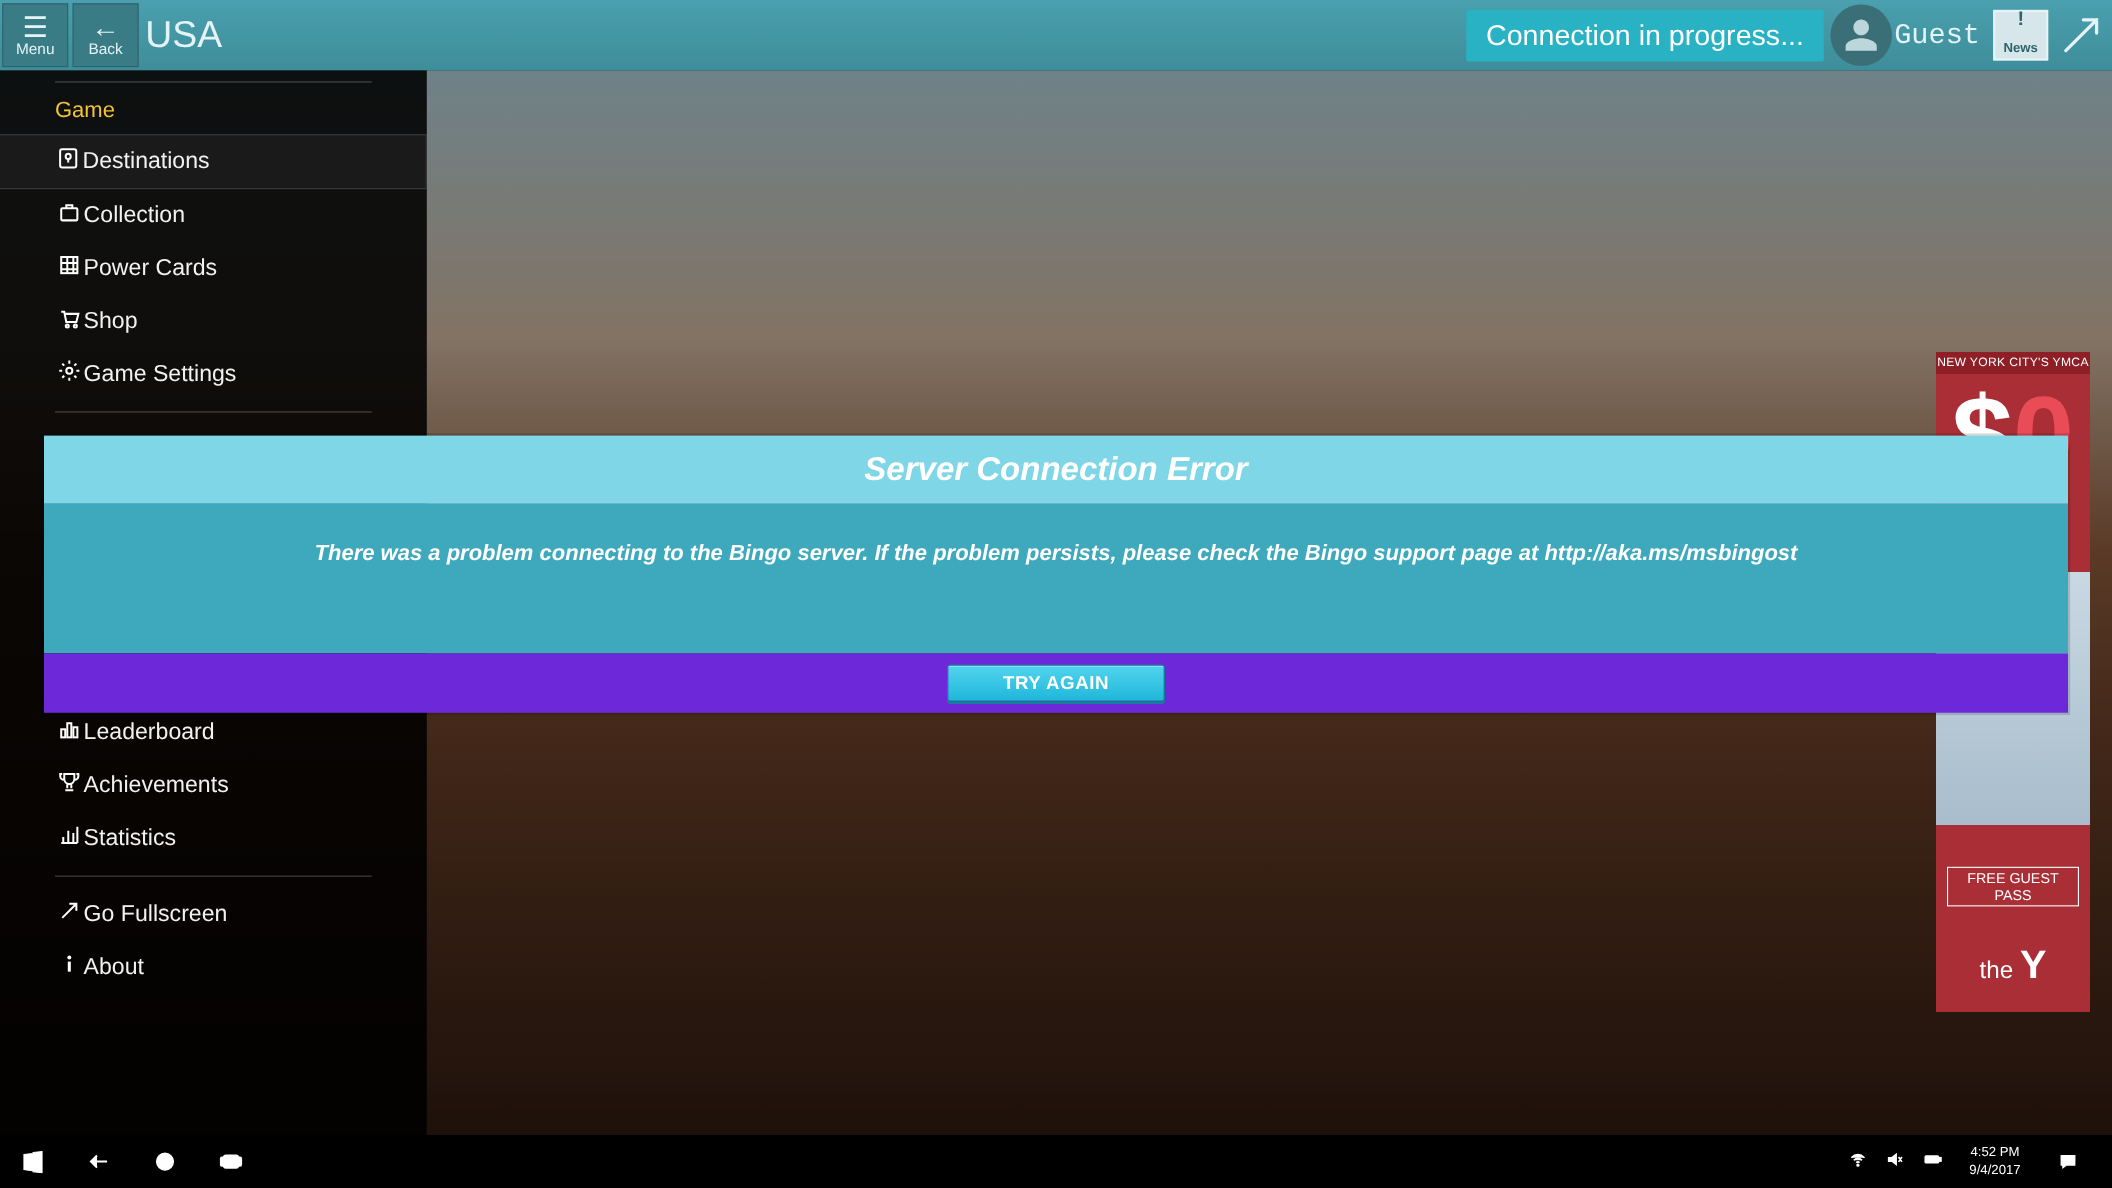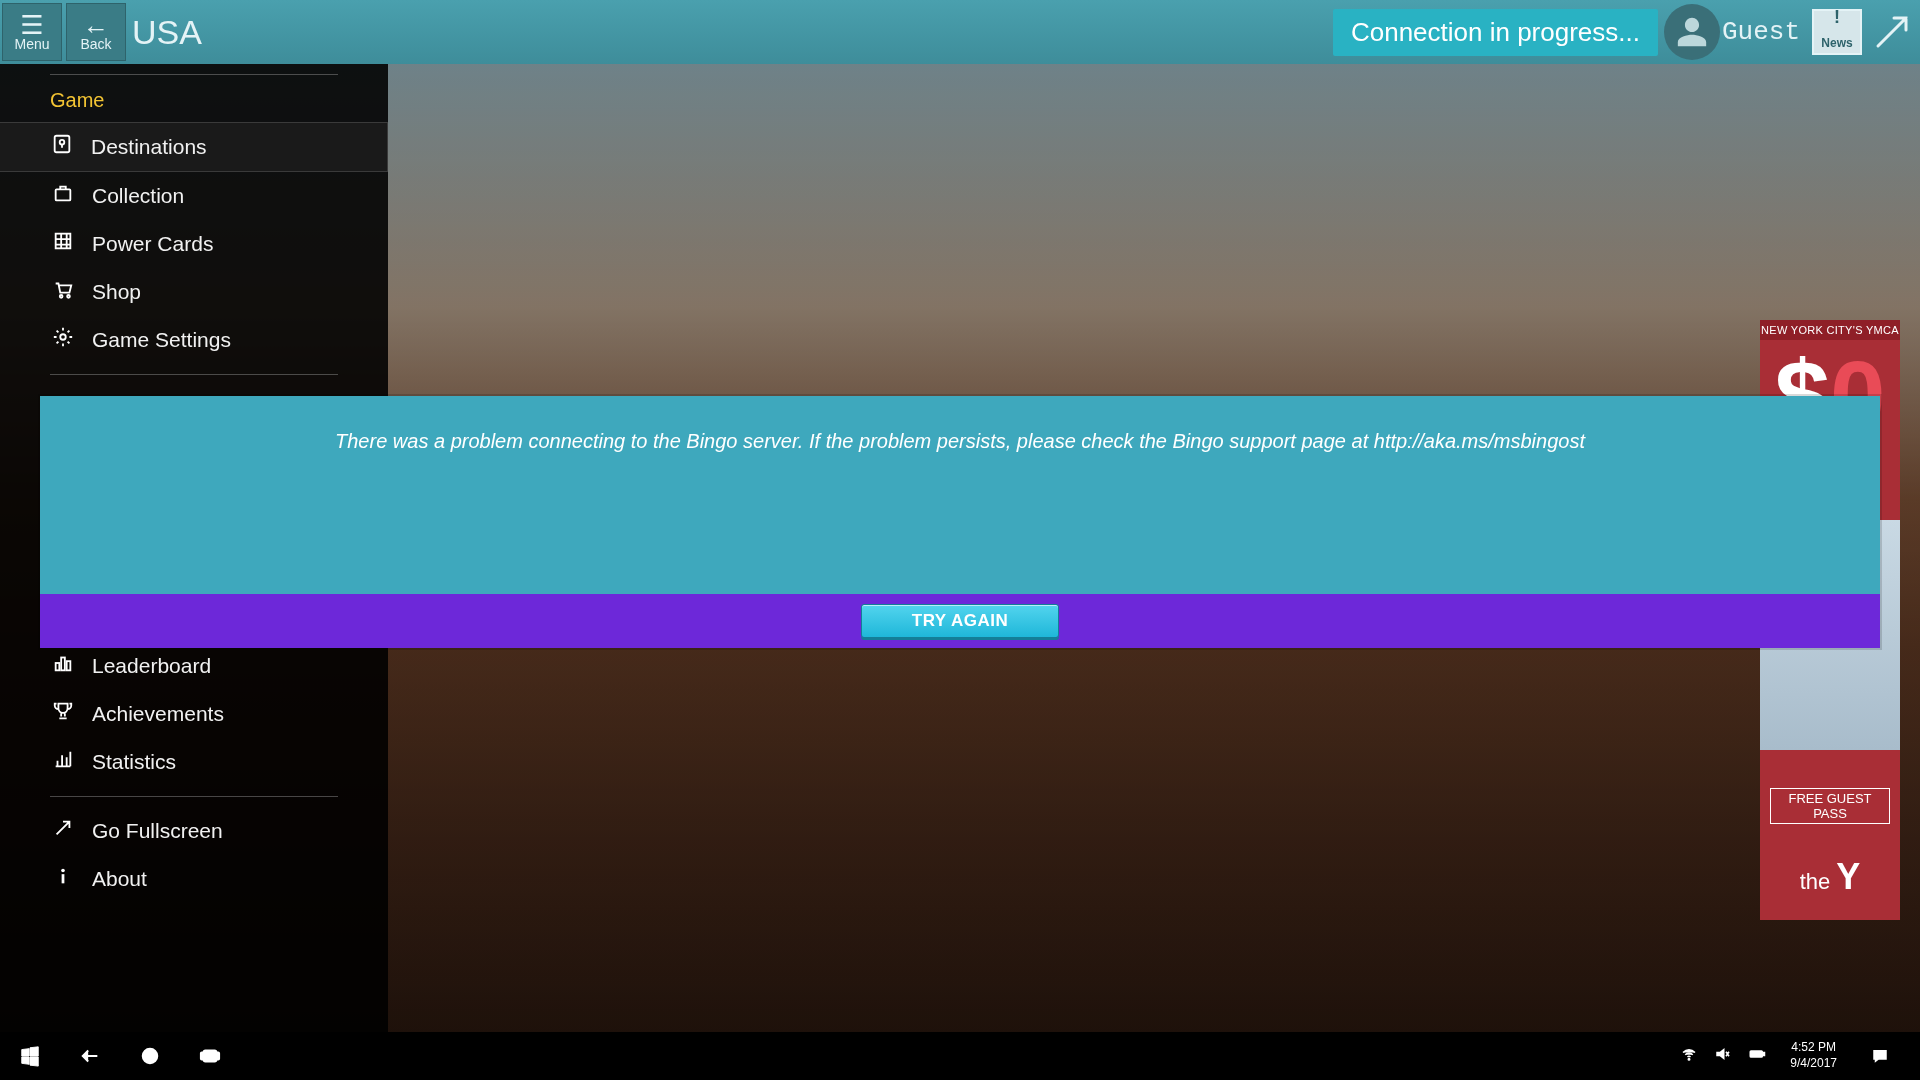--- a/index.html
+++ b/index.html
@@ -52,40 +52,40 @@
   
   .sidebar {
     position: absolute; left: 0; top: 64px; width: 388px; height: calc(100% - 64px - 48px);
     background: rgba(0,0,0,0.88); color: #fff; padding-top: 10px;
   }
   .section-header {
     color: #f3c433; font-size: 20px; padding: 14px 50px 10px 50px;
   }
   .section-rule { height:1px; background:#9a9a9a; margin: 0 50px; opacity:.45; }
   .menu-item {
-    display: flex; align-items: center; gap: 16px;
+    display: flex; align-items: center; 
     padding: 10px 18px 10px 50px; font-size: 21px; color: #f1f1f1; cursor: pointer;
   }
   .menu-item.selected { background: #1a1a1a; border: 1px solid #3a3a3a; border-left:none; padding-left:49px; }
   .menu-item .mi-icon { width: 26px; text-align: center; font-size: 22px; }
   .rule-thin { height:1px; background:#9a9a9a; margin: 10px 50px; opacity:.45; }
 
   
   .modal {
     position: absolute; left: 40px; right: 40px; top: 396px; height: 252px;
     display:flex; flex-direction:column;
     box-shadow: 0 0 0 2px rgba(0,0,0,0.15);
   }
   .modal-title {
     background:#7ed6e6; color:#fff; font-size:30px; font-style:italic; font-weight:700;
     text-align:center; padding: 14px 0;
   }
   .modal-body {
     background:#3ea8bd; color:#fff; font-size:20px; font-style:italic; text-align:center;
-    padding: 34px 60px; flex:1;
+    padding: 34px 60px; flex:1;font-weight:bold;
   }
   .modal-footer {
     background:#6d28d9; display:flex; justify-content:center; align-items:center; padding:10px 0;
   }
   .try-btn {
     width: 198px; height: 34px;
     background: linear-gradient(#52d4ee, #1fb7d9);
     border: 1px solid #137f98; border-radius: 3px;
     color:#fff; font-weight:700; font-size:17px; letter-spacing:.5px;
     box-shadow: inset 0 1px 0 rgba(255,255,255,.6), 0 2px 0 #137f98;
@@ -268,20 +268,21 @@
   </div>
   <div class="ad-joiner">JOINER'S FEE</div>
   <div class="ad-people"></div>
   <div class="ad-free">FREE GUEST PASS</div>
   <div class="ad-logo">
     <span>the</span> <b>Y</b>
   </div>
 </div>
 
 <div class="modal">
+  <div class="modal-title">Server Connection Error</div>
   <div class="modal-body">There was a problem connecting to the Bingo server. If the problem persists, please check the Bingo support page at http://aka.ms/msbingost</div>
   <div class="modal-footer">
     <button class="try-btn">TRY AGAIN</button>
   </div>
 </div>
 
 <div class="taskbar">
   <div class="tbtn">
     <svg viewBox="0 0 24 24">
         <path d="M3 5l8-1v8H3zM12 3l9-1v10h-9zM3 13h8v8l-8-1zM12 13h9v10l-9-1z"></path>

